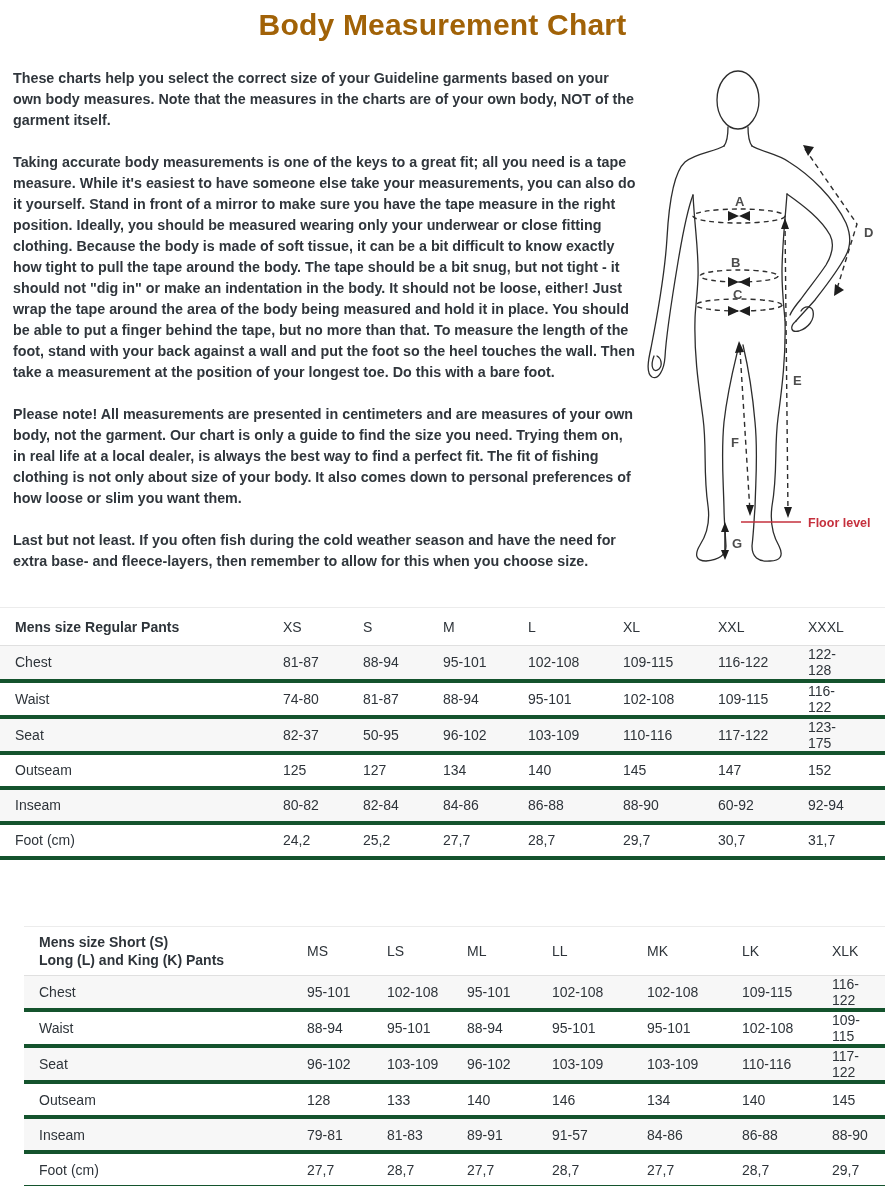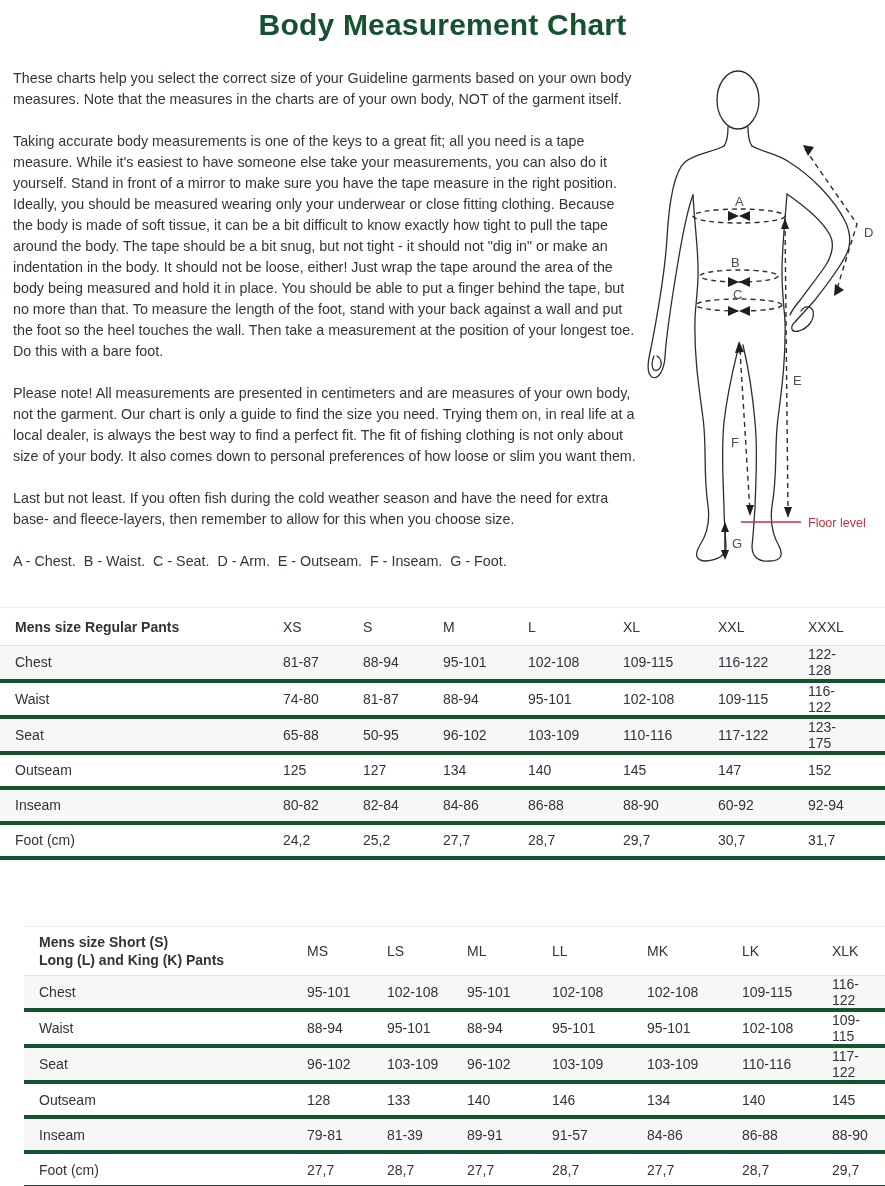--- a/index.html
+++ b/index.html
@@ -9,24 +9,24 @@
     font-stretch:condensed;
     color:#30363c;
     -webkit-font-smoothing:antialiased;
   }
   .page{position:relative;width:885px;min-height:1186px;background:#fff;}
   h1.page-title{
     text-align:center;
     font-size:30px;
     font-weight:700;
     letter-spacing:0.2px;
-    color:#14532d;
+    color:#a16207;
     margin:8px 0 12px 0;
   }
-  .content-row{display:flex;align-items:flex-start;}
+  .content-row{display:flex;align-items:flex-start;font-weight:bold;}
   .text-col{
     width:625px;
     padding:14px 0 0 13px;
     font-size:14.3px;
     line-height:21px;
     color:#30363c;
   }
   .text-col p{margin:0 0 21px 0;}
   .legend-line{margin-top:0;white-space:pre-wrap;}
   .figure-col{width:247px;padding-top:2px;}
@@ -60,21 +60,20 @@
 <div class="page">
 
   <h1 class="page-title">Body Measurement Chart</h1>
 
   <div class="content-row">
     <div class="text-col">
       <p>These charts help you select the correct size of your Guideline garments based on your own body measures. Note that the measures in the charts are of your own body, NOT of the garment itself.</p>
       <p>Taking accurate body measurements is one of the keys to a great fit; all you need is a tape measure. While it's easiest to have someone else take your measurements, you can also do it yourself. Stand in front of a mirror to make sure you have the tape measure in the right position. Ideally, you should be measured wearing only your underwear or close fitting clothing. Because the body is made of soft tissue, it can be a bit difficult to know exactly how tight to pull the tape around the body. The tape should be a bit snug, but not tight - it should not "dig in" or make an indentation in the body. It should not be loose, either! Just wrap the tape around the area of the body being measured and hold it in place. You should be able to put a finger behind the tape, but no more than that. To measure the length of the foot, stand with your back against a wall and put the foot so the heel touches the wall. Then take a measurement at the position of your longest toe. Do this with a bare foot.</p>
       <p>Please note! All measurements are presented in centimeters and are measures of your own body, not the garment. Our chart is only a guide to find the size you need. Trying them on, in real life at a local dealer, is always the best way to find a perfect fit. The fit of fishing clothing is not only about size of your body. It also comes down to personal preferences of how loose or slim you want them.</p>
       <p>Last but not least. If you often fish during the cold weather season and have the need for extra base- and fleece-layers, then remember to allow for this when you choose size.</p>
-      <p class="legend-line">A - Chest.  B - Waist.  C - Seat.  D - Arm.  E - Outseam.  F - Inseam.  G - Foot.</p>
     </div>
 
     <div class="figure-col">
       <svg width="245" height="522" viewBox="0 0 245 522">
         <g fill="none" stroke="#2d2d2d" stroke-width="1.3" stroke-linecap="round" stroke-linejoin="round">
 
           <ellipse cx="100" cy="44" rx="21" ry="29"></ellipse>
 
           <path d="M90,71 C90,80 89,86 86,90"></path>
           <path d="M110,71 C110,80 111,86 114,90"></path>
@@ -193,21 +192,21 @@
             <td>81-87</td>
             <td>88-94</td>
             <td>95-101</td>
             <td>102-108</td>
             <td>109-115</td>
             <td>116-122</td>
             <td></td>
           </tr>
           <tr>
             <td class="first-col">Seat</td>
-            <td>65-88</td>
+            <td>82-37</td>
             <td>50-95</td>
             <td>96-102</td>
             <td>103-109</td>
             <td>110-116</td>
             <td>117-122</td>
             <td>123-175</td>
             <td></td>
           </tr>
           <tr>
             <td class="first-col">Outseam</td>
@@ -309,21 +308,21 @@
             <td>140</td>
             <td>146</td>
             <td>134</td>
             <td>140</td>
             <td>145</td>
             <td></td>
           </tr>
           <tr>
             <td class="first-col">Inseam</td>
             <td>79-81</td>
-            <td>81-39</td>
+            <td>81-83</td>
             <td>89-91</td>
             <td>91-57</td>
             <td>84-86</td>
             <td>86-88</td>
             <td>88-90</td>
             <td></td>
           </tr>
           <tr>
             <td class="first-col">Foot (cm)</td>
             <td>27,7</td>

